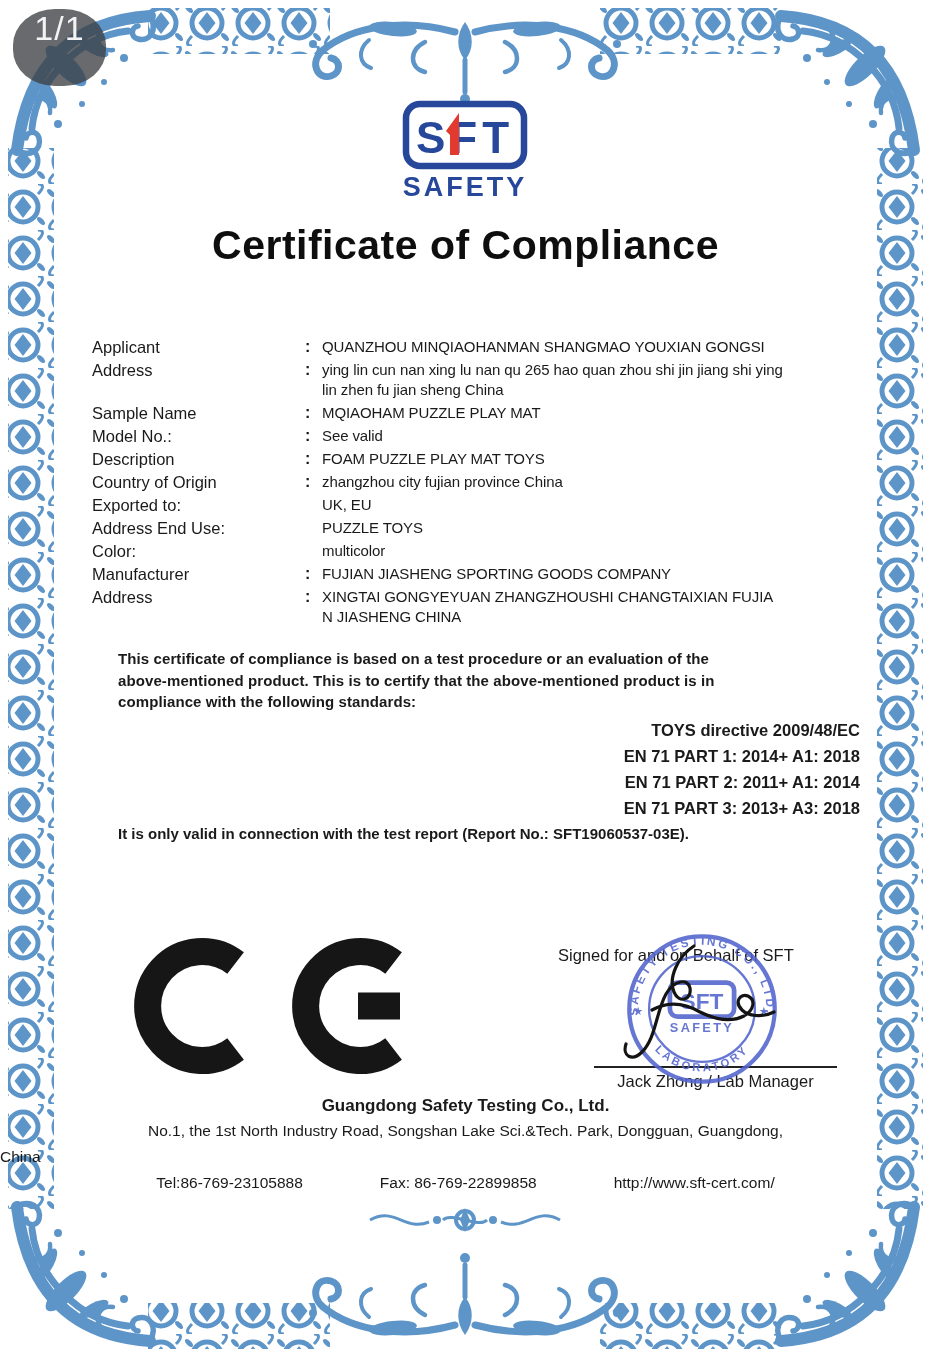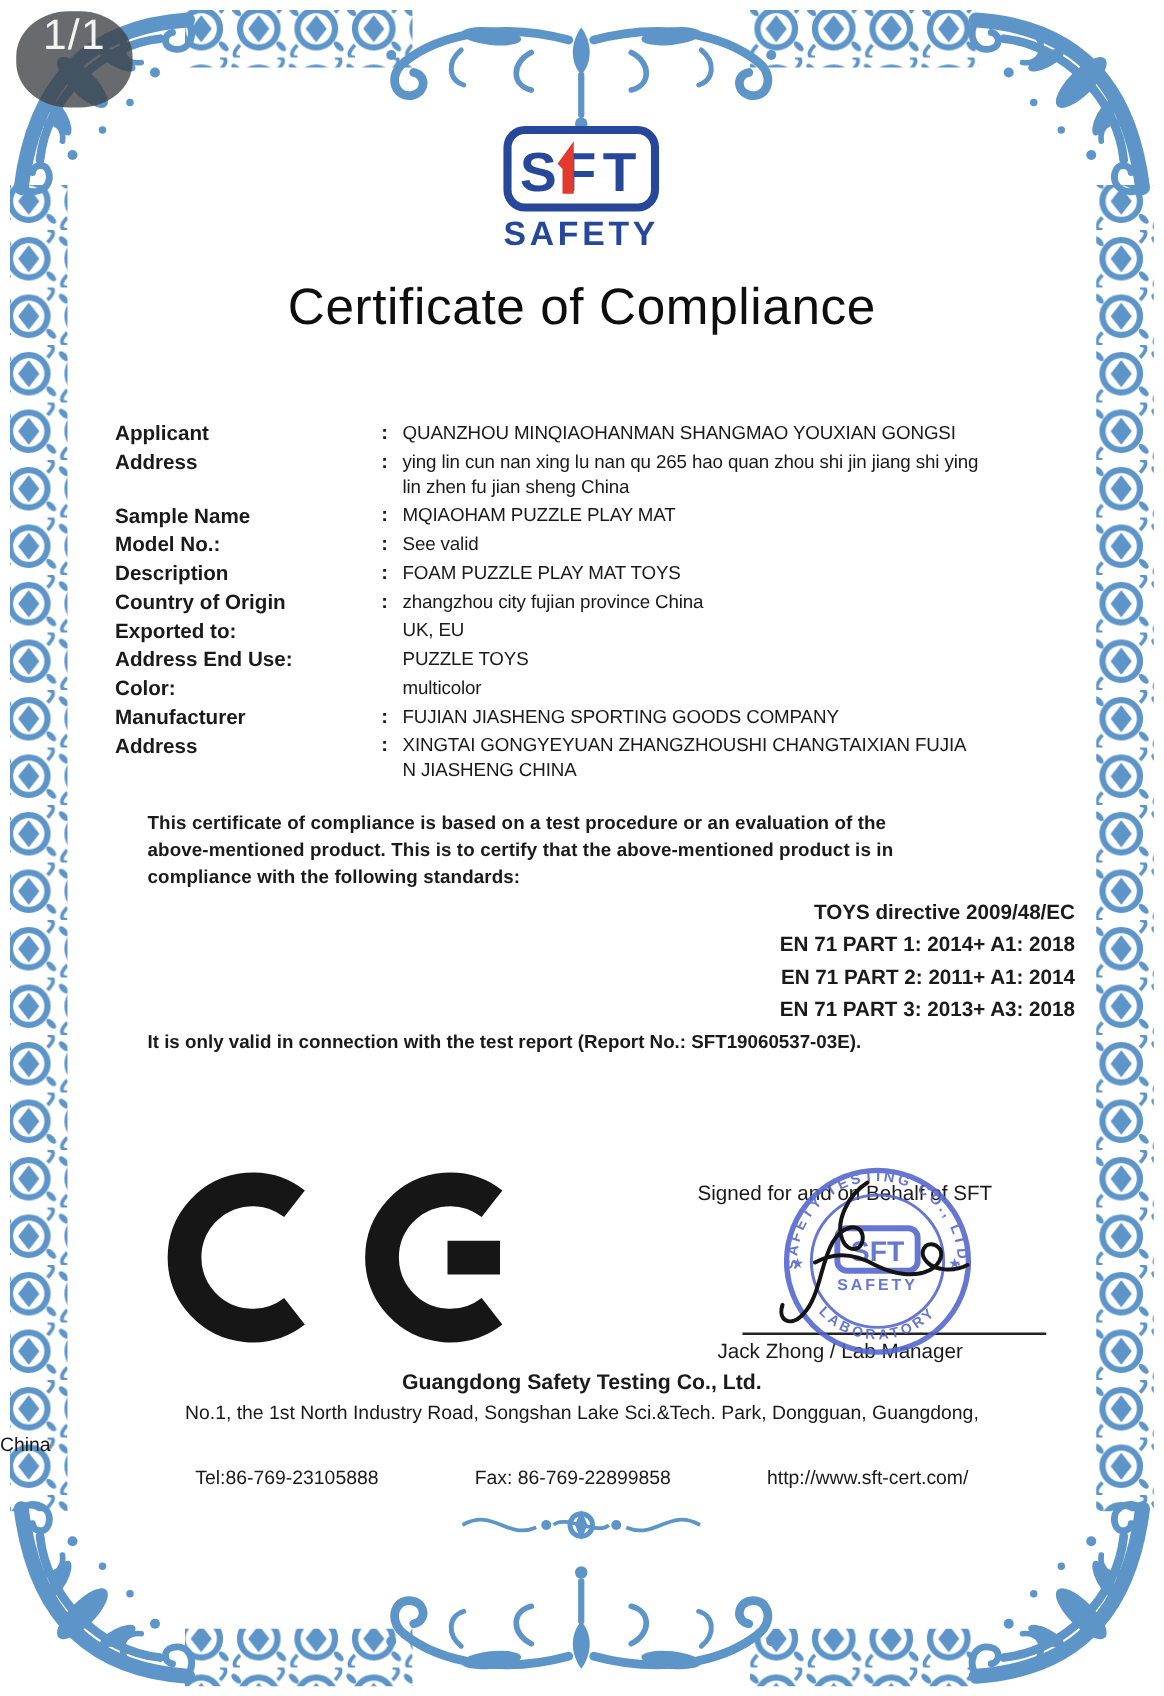--- a/index.html
+++ b/index.html
@@ -13,51 +13,51 @@
     position:absolute; left:13px; top:9px; width:93px; height:77px;
     background:rgba(62,64,68,0.78); border-radius:42px / 36px;
     display:flex; align-items:flex-start; justify-content:center; z-index:6;
   }
   .badge span { color:#f3f3f3; font-size:34px; letter-spacing:1px; }
 
   .logo-svg { position:absolute; left:388px; top:100px; z-index:2; }
 
   .title {
     position:absolute; left:0; top:222px; width:100%;
-    text-align:center; font-size:41px; font-weight:normal; color:#0e0e0e;
+    text-align:center; font-size:41px; font-weight:bold; color:#0e0e0e;
     letter-spacing:0.5px; z-index:2;
   }
 
   .certline {
     position:absolute; left:0; top:295px; width:100%; z-index:2;
     display:flex; justify-content:center; gap:52px; font-size:17px;
   }
   .certline .b { font-weight:bold; }
   .certline .grp { white-space:pre; }
 
   .fields { position:absolute; left:92px; top:337px; width:756px; z-index:2; }
   .frow { display:grid; grid-template-columns:213px 17px 1fr; margin-bottom:3px; }
-  .flabel { font-weight:bold; font-size:16.5px; line-height:20px; }
+  .flabel { font-weight:normal; font-size:16.5px; line-height:20px; }
   .fcolon { font-weight:bold; font-size:16px; line-height:20px; }
   .fvalue { font-size:15px; line-height:20px; white-space:pre-line; letter-spacing:-0.1px; }
 
   .stmt-block { position:absolute; left:118px; top:648px; width:742px; z-index:2; }
   .statement { font-weight:bold; font-size:15px; line-height:21.5px; white-space:pre-line; letter-spacing:0.1px; }
   .std-lines { margin-top:4px; }
   .std { font-weight:bold; font-size:16.5px; line-height:26px;text-align:right; }
   .validity { font-weight:bold; font-size:15px; line-height:26px; }
 
   .ce-svg { position:absolute; left:132px; top:932px; z-index:2; }
 
   .signedfor { position:absolute; left:558px; top:946px; font-size:16.5px; z-index:2; }
   .stamp-svg { position:absolute; left:617px; top:924px; z-index:3; opacity:0.88; }
   .sig-svg { position:absolute; left:612px; top:938px; z-index:4; }
 
   .sigline { position:absolute; left:594px; top:1066px; width:243px; border-top:2px solid #222; z-index:2; }
-  .signer { position:absolute; left:574px; top:1072px; width:283px; text-align:left; font-size:16.5px; z-index:2; }
+  .signer { position:absolute; left:574px; top:1072px; width:283px; text-align:center; font-size:16.5px; z-index:2; }
 
   .company { position:absolute; left:0; top:1096px; width:100%; text-align:center; font-weight:bold; font-size:17px; z-index:2; }
   .addr1 { position:absolute; left:0; top:1122px; width:100%; text-align:center; font-size:15.5px; z-index:2; }
   .addr2 { position:absolute; left:0; top:1148px; width:100%; font-size:15.5px; z-index:2; }
   .contacts { position:absolute; left:0; top:1174px; width:100%; display:flex; justify-content:center; gap:77px; font-size:15.5px; z-index:2; }
 </style>
 </head>
 <body>
 
 <div class="page">

